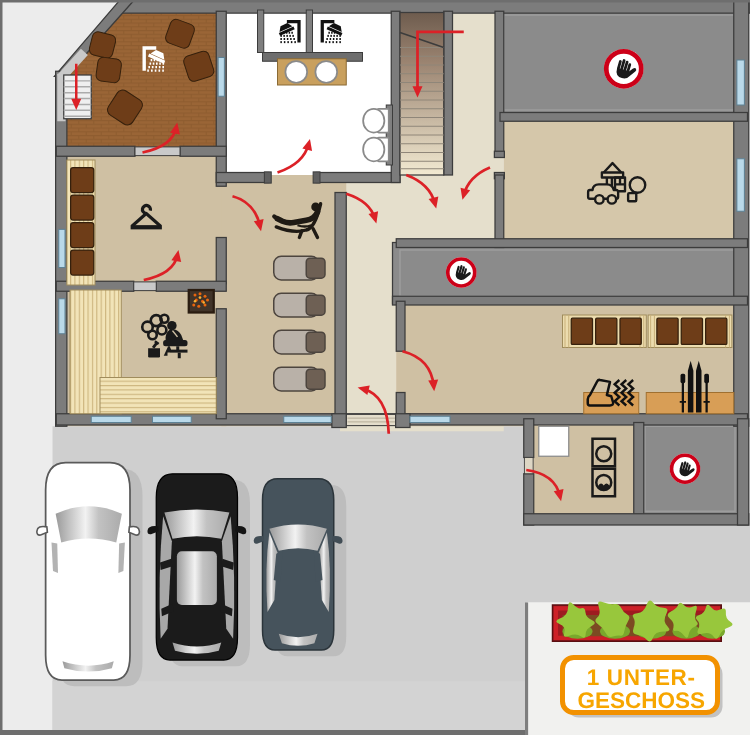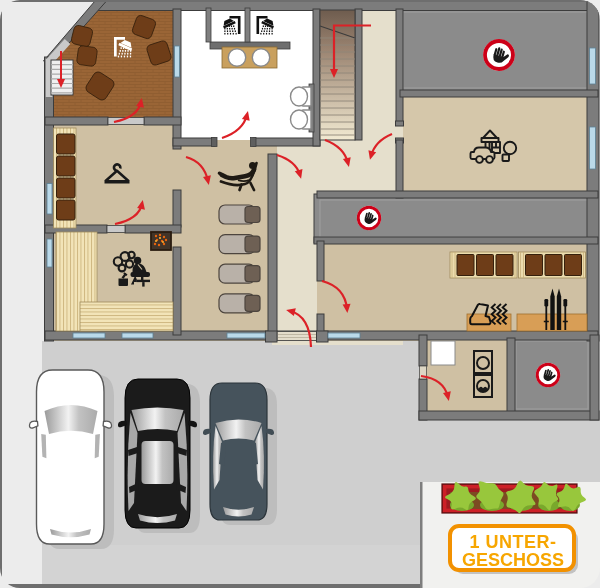--- a/index.html
+++ b/index.html
@@ -1,16 +1,16 @@
 <!DOCTYPE html>
 <html><head>
 <meta charset="utf-8">
 <style>
 html,body{margin:0;padding:0;background:#ececec;}
-#wrap{position:relative;width:600px;height:588px;overflow:hidden;font-family:"Liberation Sans",sans-serif;border-radius:20px;}
+#wrap{position:relative;width:600px;height:588px;overflow:hidden;font-family:"Liberation Sans",sans-serif;}
 </style>
 </head>
 <body>
 <div id="wrap">
 <svg width="600" height="588" viewBox="0 0 600 588" xmlns="http://www.w3.org/2000/svg">
 <defs>
 <marker id="ah" markerWidth="10" markerHeight="10" refX="5.5" refY="5" orient="auto" markerUnits="userSpaceOnUse">
   <path d="M0.5,1 L9.5,5 L0.5,9 Z" fill="#dc2127"></path>
 </marker>
 <pattern id="tile" width="12" height="6" patternUnits="userSpaceOnUse">

